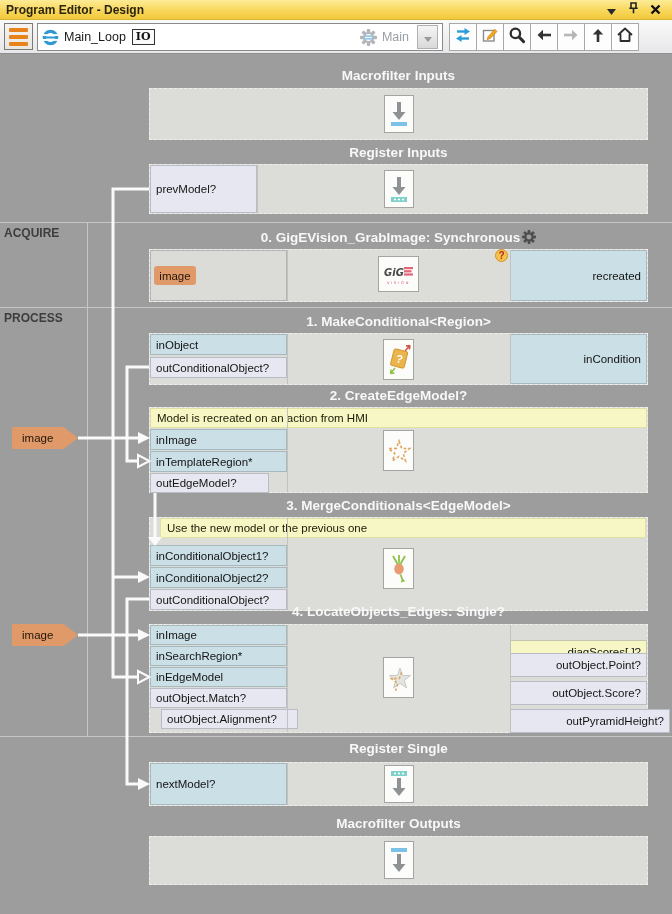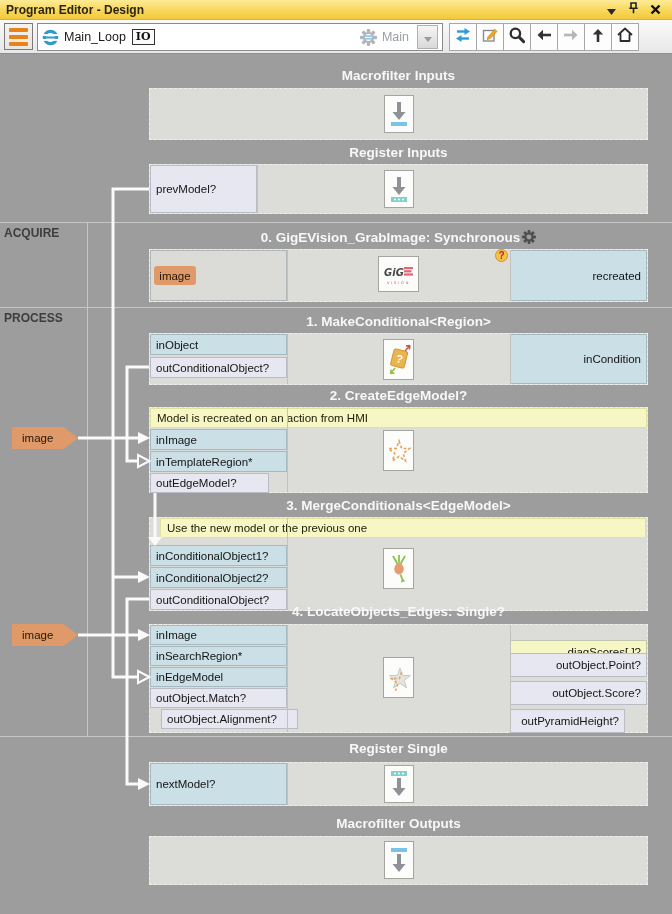--- a/index.html
+++ b/index.html
@@ -288,21 +288,21 @@
     <div class="block" style="left: 149px; top: 624px; width: 499px; height: 109px;"></div>
     <div class="hdr" style="top: 604px;">4. LocateObjects_Edges: Single?</div>
     <div class="port blue" style="left: 150px; top: 625px; width: 137px; height: 20px;">inImage</div>
     <div class="port blue" style="left: 150px; top: 646px; width: 137px; height: 20px;">inSearchRegion*</div>
     <div class="port blue" style="left: 150px; top: 667px; width: 137px; height: 20px;">inEdgeModel</div>
     <div class="port lavender" style="left: 150px; top: 688px; width: 137px; height: 20px;">outObject.Match?</div>
     <div class="port lavender" style="left: 150px; top: 709px; width: 137px; height: 20px; margin-left: 11px;">outObject.Alignment?</div>
     <div class="port right yellow" style="left: 510px; top: 625px; width: 137px; height: 24px;">diagScores[ ]?</div>
     <div class="port right lavender" style="left: 510px; top: 653px; width: 137px; height: 24px;">outObject.Point?</div>
     <div class="port right lavender" style="left: 510px; top: 681px; width: 137px; height: 24px;">outObject.Score?</div>
-    <div class="port right lavender" style="left: 510px; top: 709px; width: 115px; height: 24px; padding-left: 28px;">outPyramidHeight?</div>
+    <div class="port right lavender" style="left: 510px; top: 709px; width: 160px; height: 24px; padding-left: 28px;">outPyramidHeight?</div>
     <div class="vdiv" style="left: 287px; top: 625px; height: 107px;"></div>
     <div class="vdiv" style="left: 510px; top: 625px; height: 107px;"></div>
     <div class="nodeicon" style="left: 383px; top: 657px; width: 31px; height: 41px;">
       <svg width="26" height="34" viewBox="0 0 26 34">
         <path d="M13,6 L15.6,13.4 L23.5,13.6 L17.2,18.4 L19.5,25.9 L13,21.4 L6.5,25.9 L8.8,18.4 L2.5,13.6 L10.4,13.4 Z" fill="#e4e4e1" stroke="#c9c9c6" transform="translate(1,1)"></path>
         <path d="M6.5,25.9 L8.8,18.4 L2.5,13.6 L10.4,13.4 L13,6" fill="none" stroke="#dfa55c" stroke-width="1.5" stroke-dasharray="2.6 2" transform="translate(3,4)"></path>
       </svg>
     </div>
     <div class="block" style="left: 149px; top: 762px; width: 499px; height: 44px;"></div>
     <div class="hdr" style="top: 741px;">Register Single</div>

